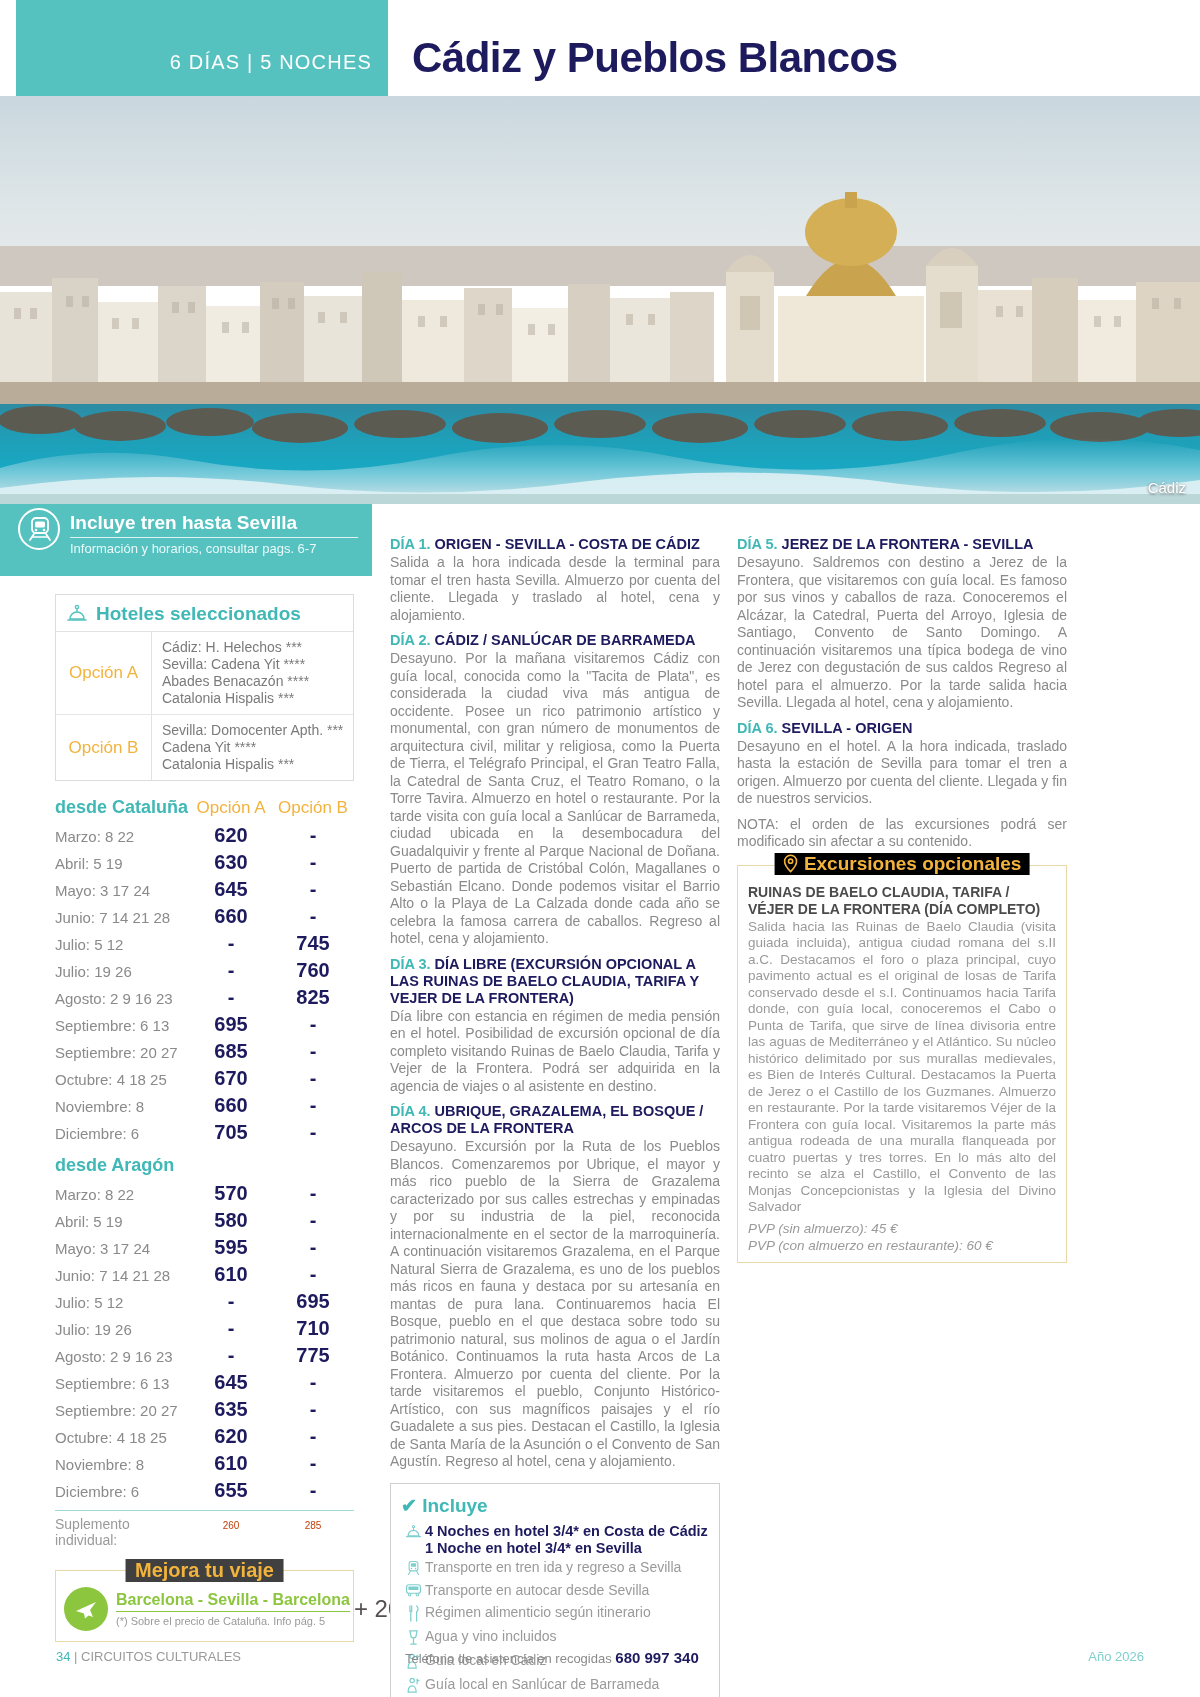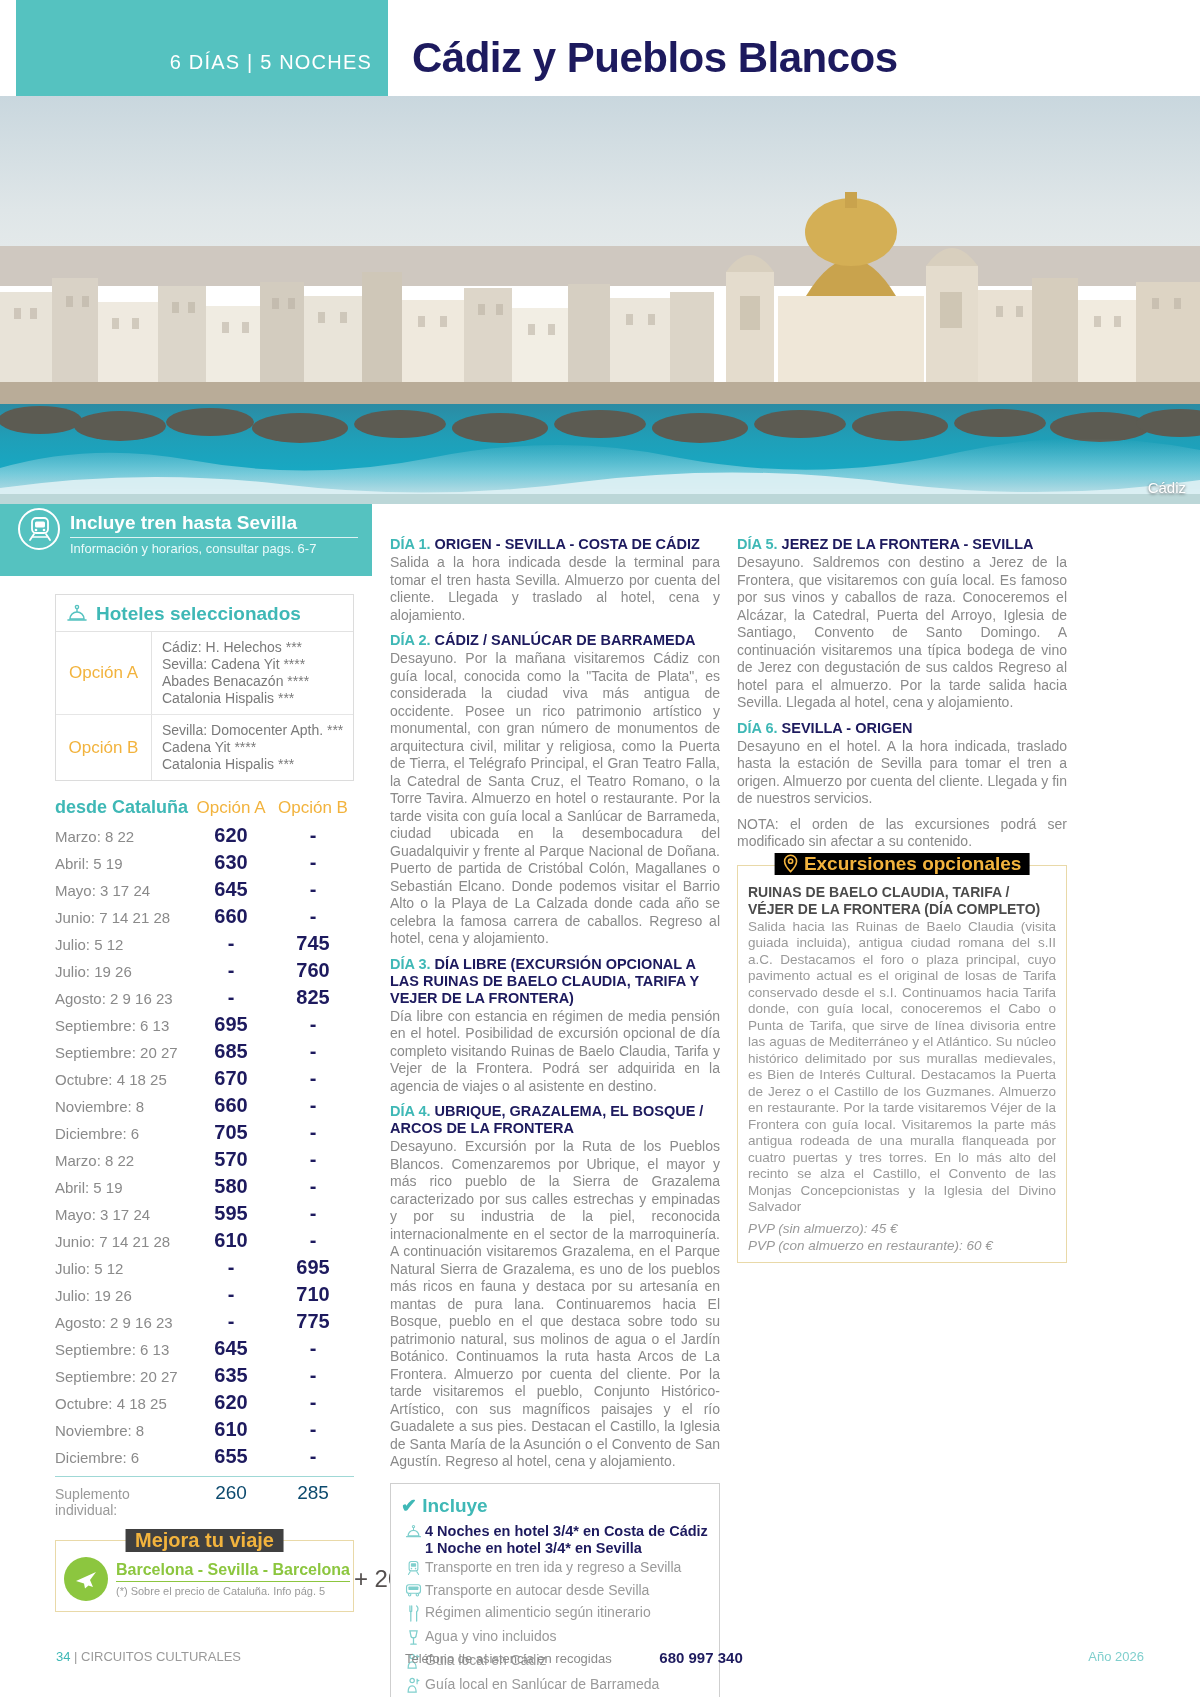--- a/index.html
+++ b/index.html
@@ -76,21 +76,21 @@
   }
   .pt-region.sub { padding-top:3px; }
   .pt-colA, .pt-colB { width:82px; text-align:center; color:#f2b33d; font-size:17px; }
   .pt-row { display:flex; align-items:baseline; padding:2px 0; }
   .pt-label { flex:1; color:#8a8a8a; font-size:15px; white-space:nowrap; }
   .pt-a, .pt-b { width:82px; text-align:center; color:#1d1a5e; font-size:20px; font-weight:bold; }
   .pt-region-row { padding-top:6px; }
   .supp-sep { border-top:1px solid #9fd8d6; margin-top:6px; }
   .supp-row { display:flex; align-items:baseline; padding-top:5px; }
   .supp-label { flex:1; color:#9a9a9a; font-size:14px; }
-  .supp-a, .supp-b { width:82px; text-align:center; color:#0c4a6e; font-size:19px; }
+  .supp-a, .supp-b { width:82px; text-align:center; color:#c2410c; font-size:10px; }
 
   .mejora {
     position:relative; margin:22px 18px 0 55px; border:1px solid #e9d9a8;
     padding:16px 8px 10px 8px; background:#fff;
   }
   .mejora-title {
     position:absolute; top:-12px; left:50%; transform:translateX(-50%);
     background:#404040; padding:0 10px; color:#f2b33d; font-size:20px; font-weight:bold;
     white-space:nowrap;
   }
@@ -143,21 +143,21 @@
   }
   .exc-h { font-size:14px; font-weight:bold; color:#4b4b4b; line-height:17px; }
   .exc-p { font-size:13.5px; line-height:16.5px; color:#9a9a9a; text-align:justify; margin-top:1px; }
   .exc-pvp { font-size:13.5px; color:#9a9a9a; font-style:italic; line-height:17px; }
 
   
   .footer { position:absolute; left:0; bottom:28px; width:1200px; height:20px; }
   .f-left { position:absolute; left:56px; top:0; font-size:13px; color:#9a9a9a; }
   .f-left .pg { color:#3fb8b6; }
   .f-center { position:absolute; left:405px; top:0; font-size:13px; color:#8a8a8a; }
-  .f-center b { color:#1d1a5e; font-size:15px;margin-left:44px; }
+  .f-center b { color:#1d1a5e; font-size:15px; }
   .f-right { position:absolute; right:56px; top:0; font-size:13px; color:#7fcfcd; }
 </style>
 </head>
 <body>
 
 <div class="header">
   <div class="header-teal">
     <span class="header-days">6 DÍAS | 5 NOCHES</span>
   </div>
   <div class="header-title">Cádiz y Pueblos Blancos</div>
@@ -391,20 +391,25 @@
           <div class="pt-label">Noviembre: 8</div>
           <div class="pt-a">660</div>
           <div class="pt-b">-</div>
         </div>
         <div class="pt-row">
           <div class="pt-label">Diciembre: 6</div>
           <div class="pt-a">705</div>
           <div class="pt-b">-</div>
         </div>
       </div>
+    <div class="pt-head pt-region-row">
+      <div class="pt-region sub">desde Aragón</div>
+      <div class="pt-colA"></div>
+      <div class="pt-colB"></div>
+    </div>
     <div id="rows-ara">
         <div class="pt-row">
           <div class="pt-label">Marzo:  8  22</div>
           <div class="pt-a">570</div>
           <div class="pt-b">-</div>
         </div>
         <div class="pt-row">
           <div class="pt-label">Abril:  5  19</div>
           <div class="pt-a">580</div>
           <div class="pt-b">-</div>

